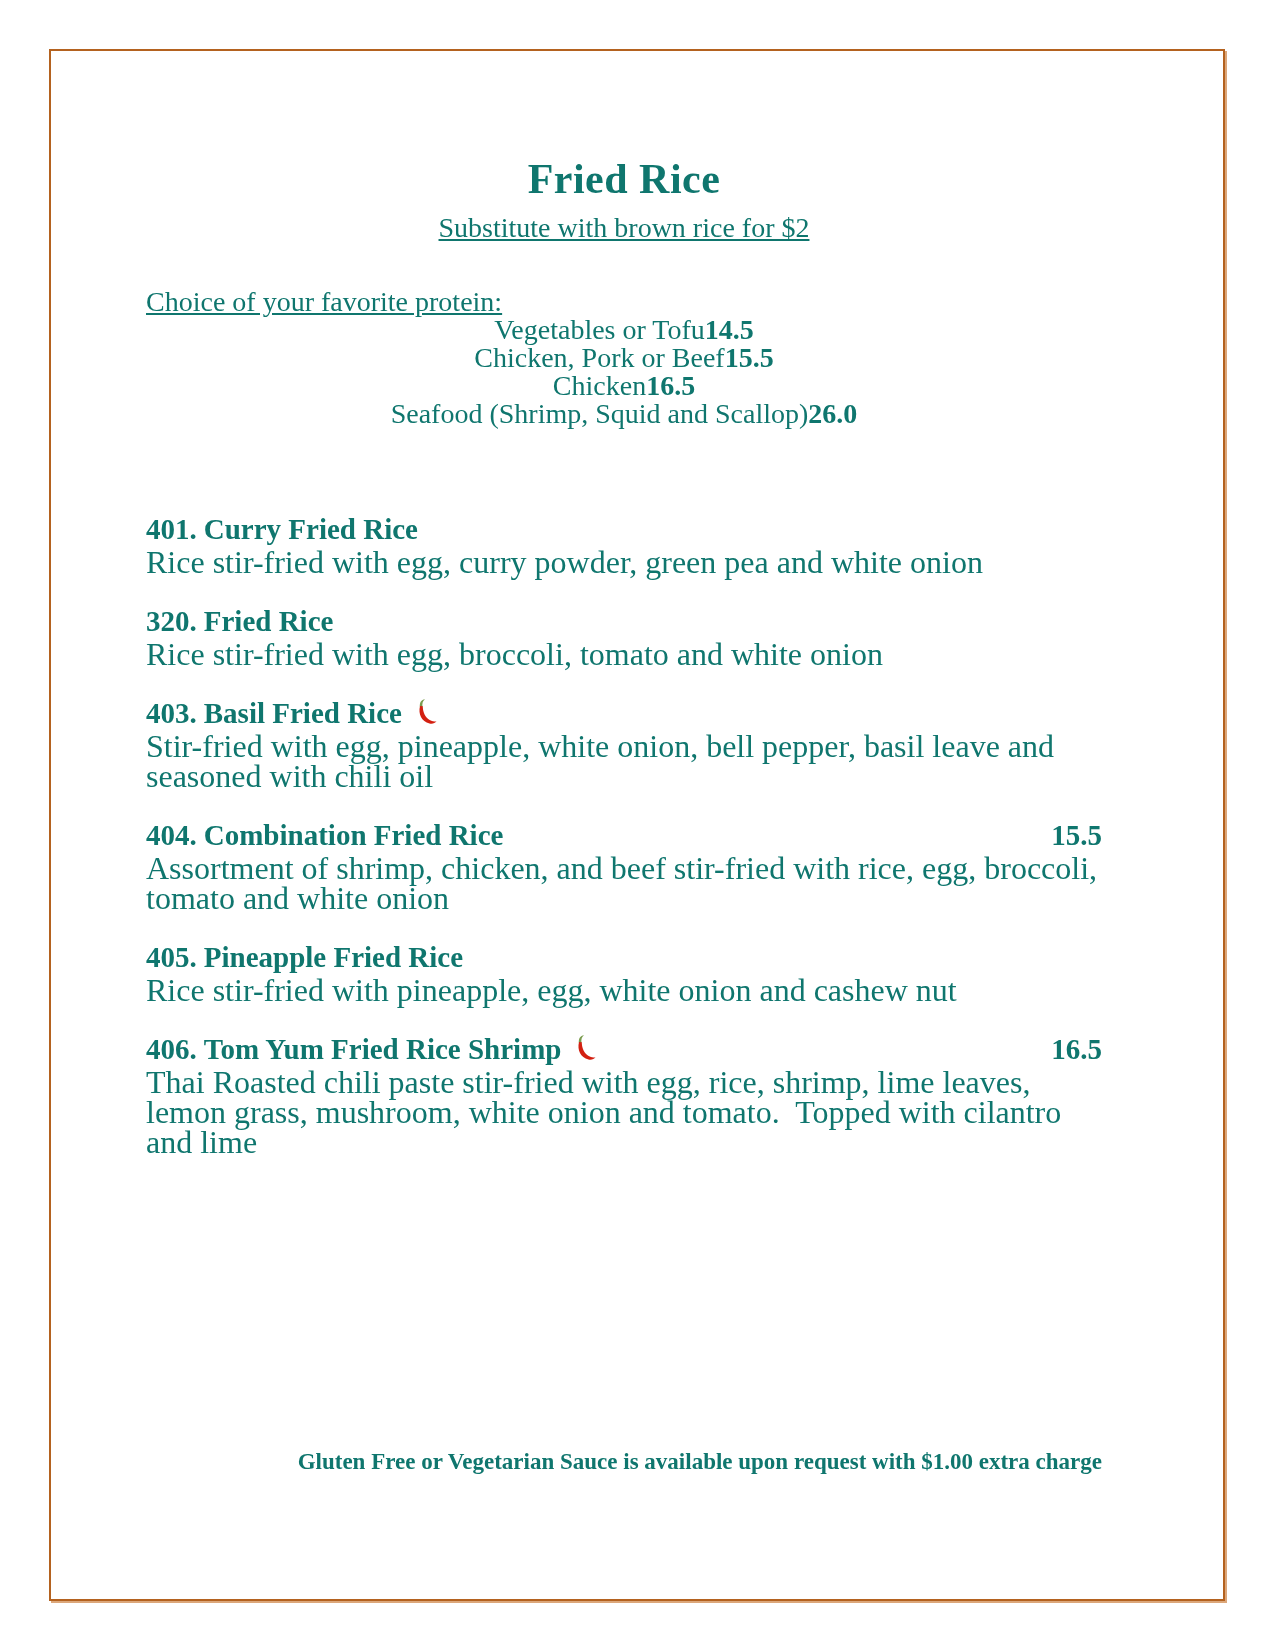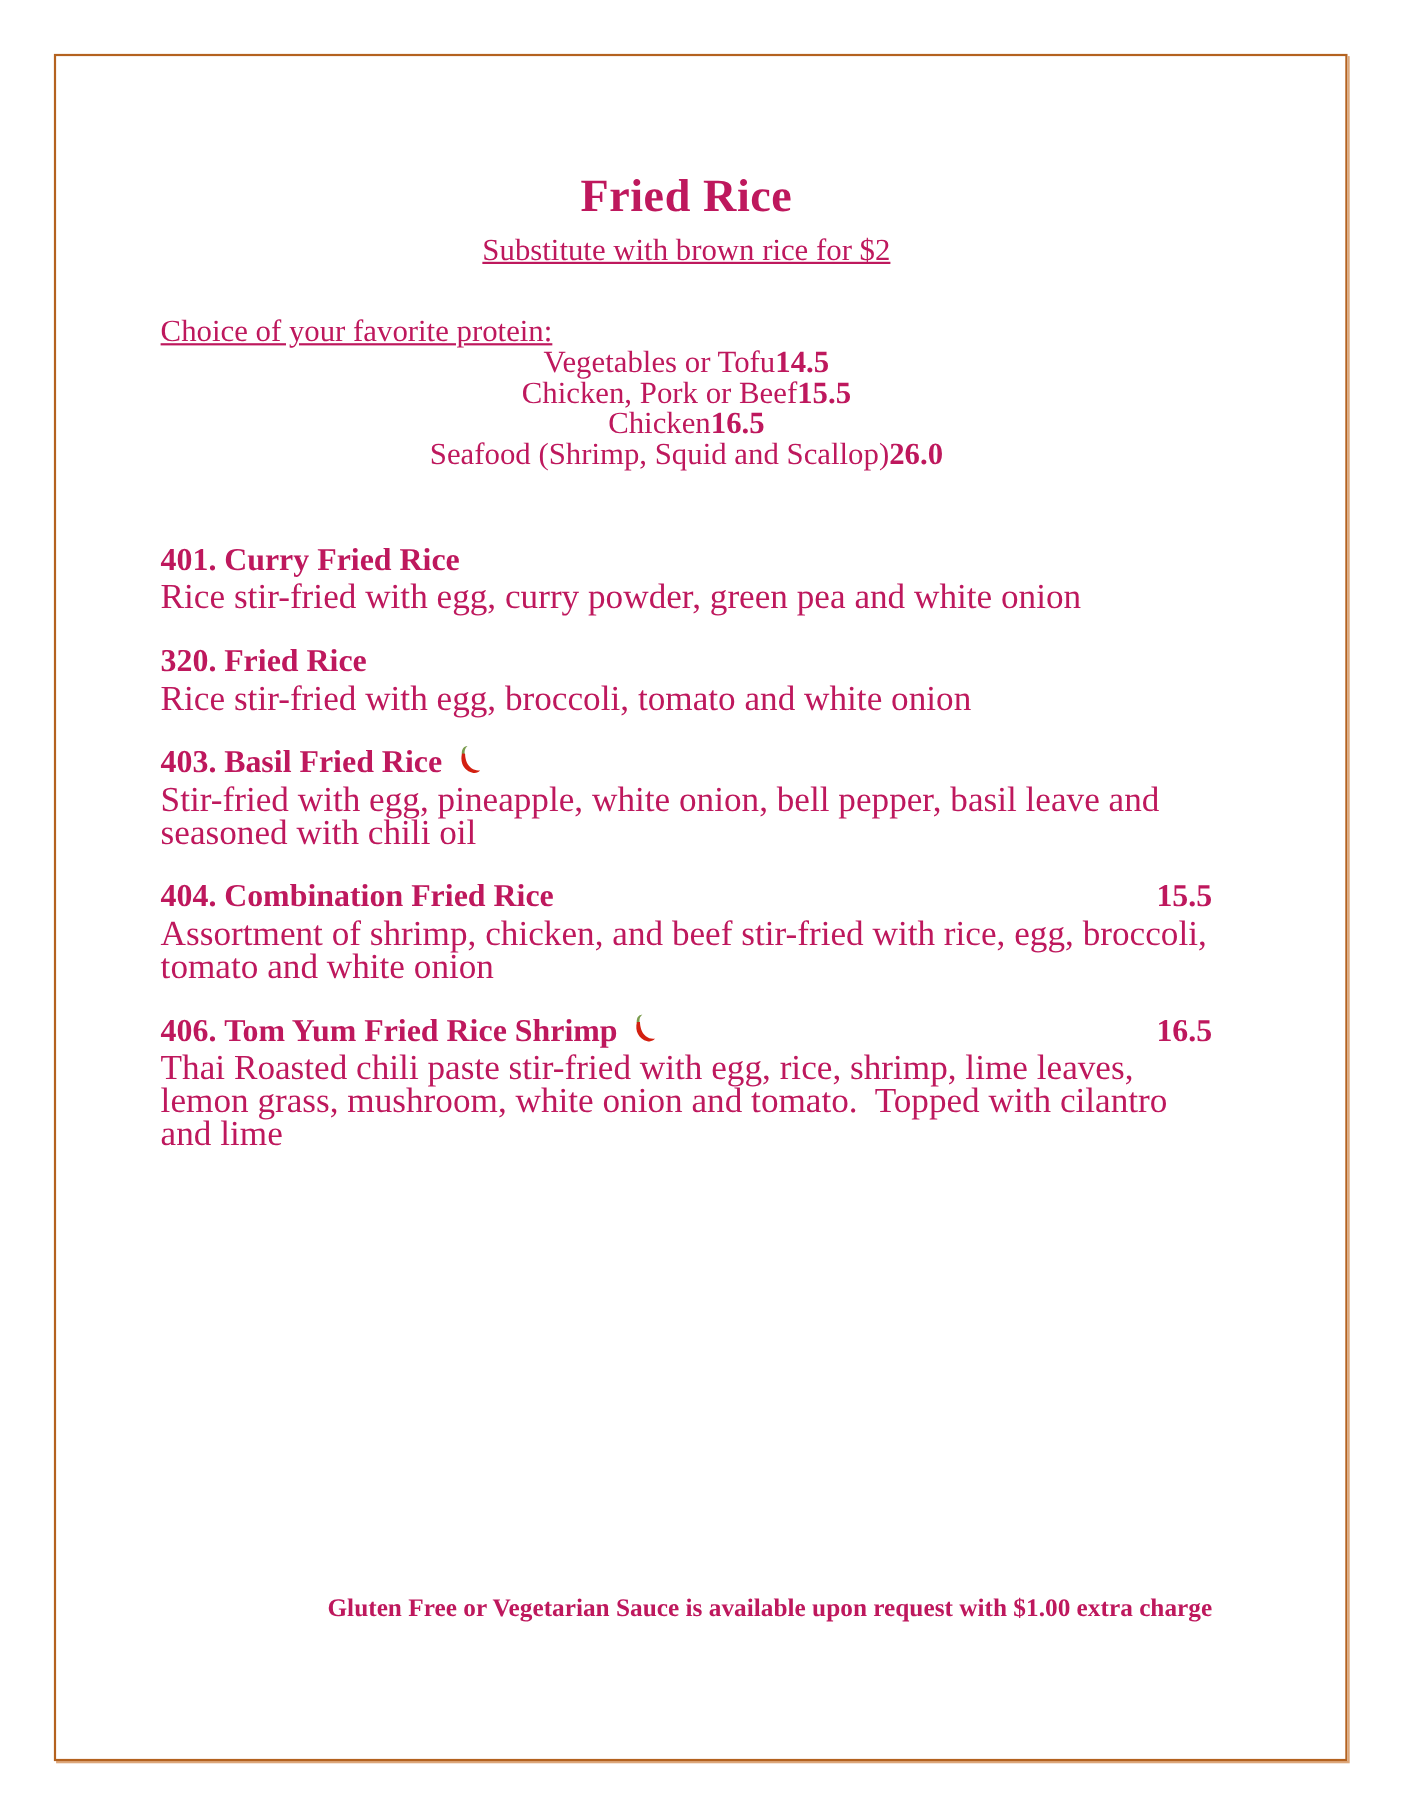--- a/index.html
+++ b/index.html
@@ -6,21 +6,21 @@
     margin: 0;
     padding: 0;
     background: #ffffff;
   }
   .page {
     position: relative;
     width: 1275px;
     height: 1650px;
     background: #ffffff;
     font-family: "Liberation Serif", serif;
-    color: #be185d;
+    color: #0f766e;
     overflow: hidden;
   }
   .frame {
     position: absolute;
     left: 49px;
     top: 49px;
     width: 1172px;
     height: 1548px;
     border: 2px solid #b4621f;
     box-shadow: 2px 2px 0 #dca77a;
@@ -57,21 +57,21 @@
   }
   .protein-row {
     display: flex;
     justify-content: center;
   }
   .price {
     font-weight: bold;
     white-space: nowrap;
   }
   .items {
-    margin-top: 64px;
+    margin-top: 84px;
   }
   .item {
     margin-bottom: 27px;
   }
   .item-head {
     display: flex;
     justify-content: space-between;
     align-items: baseline;
     font-size: 29px;
     line-height: 35px;
@@ -174,20 +174,29 @@
       <div class="item">
         <div class="item-head">
           <span>
             <span class="num">404.</span><span>Combination Fried Rice</span>
           </span>
           <span class="price">15.5</span>
         </div>
         <div class="item-desc">Assortment of shrimp, chicken, and beef stir-fried with rice, egg, broccoli, tomato and white onion</div>
       </div>
 
+      <div class="item">
+        <div class="item-head">
+          <span>
+            <span class="num">405.</span><span>Pineapple Fried Rice</span>
+          </span>
+          <span class="price"></span>
+        </div>
+        <div class="item-desc">Rice stir-fried with pineapple, egg, white onion and cashew nut</div>
+      </div>
 
       <div class="item">
         <div class="item-head">
           <span>
             <span class="num">406.</span><span>Tom Yum Fried Rice Shrimp</span><svg class="chili" viewBox="0 0 26 30" aria-hidden="true">
                 <path d="M10.5 9 C10 5.5 10.6 3.2 13 1.2 C9.2 1.6 7.6 4.4 7.8 8.8 Z" fill="#7a9c4e"></path>
                 <path d="M8 8 C6 16 9.5 23.5 17.5 25.5 C20.5 26.2 23 25.2 24.5 23.2 C19.5 24.2 13.8 21 11.8 14.5 C11 11.9 10.8 9.6 10.8 8.2 Z" fill="#d32011"></path>
               </svg>
           </span>
           <span class="price">16.5</span>

